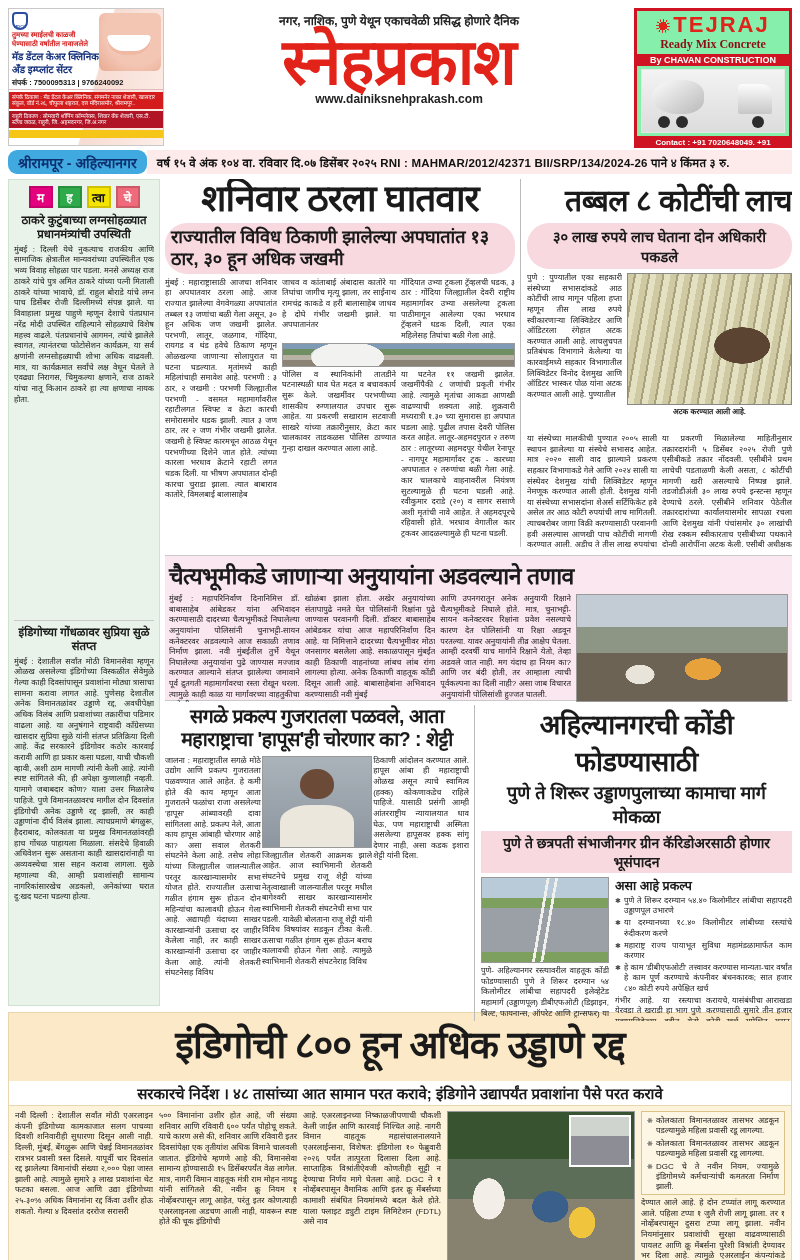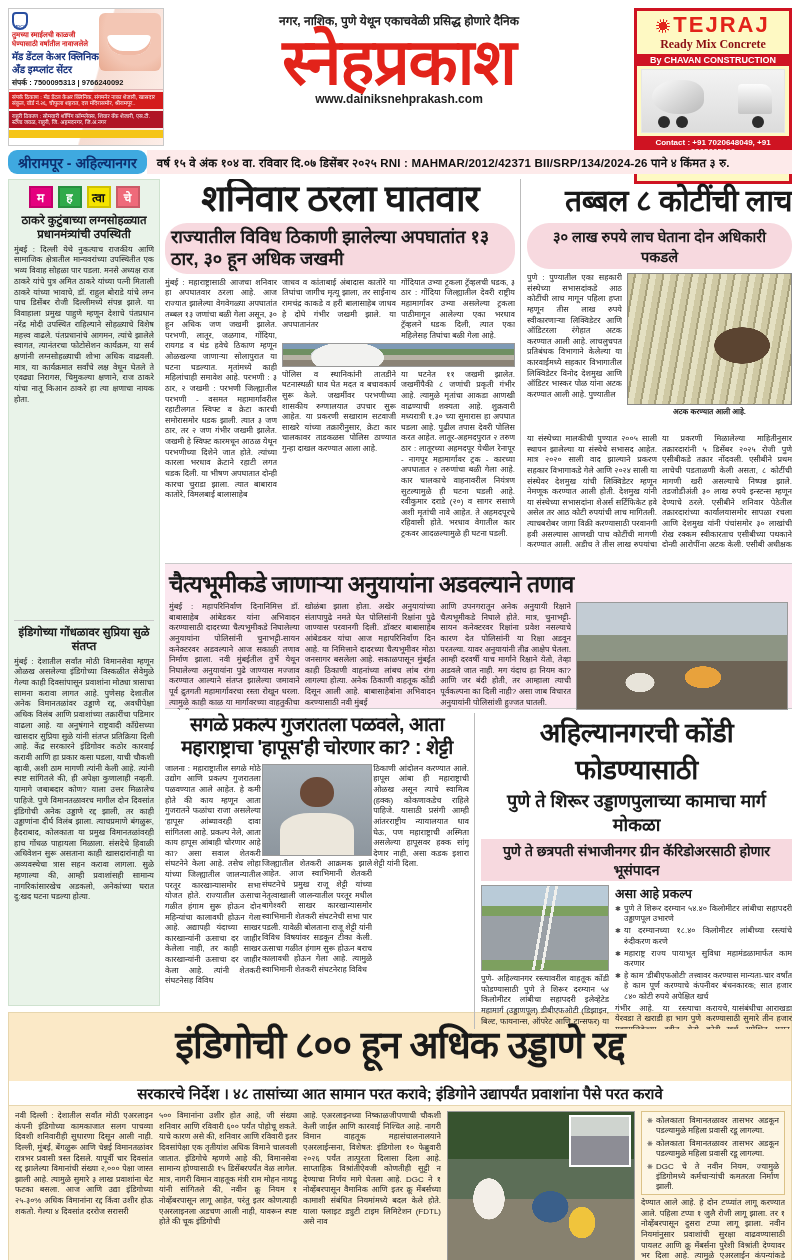--- a/index.html
+++ b/index.html
@@ -18,21 +18,21 @@
   .dent-contact { color:#111; font-weight:bold; font-size:7.5px; padding:2px 0 2px 3px; border-bottom:1px solid #e0b9b9; }
   .dent-strip { background:#d41c1c; color:#fff; font-size:5.5px; line-height:1.2; padding:2px 3px; margin-top:2px; }
   .dent-strip.alt { background:#b01425; }
   .dent-strip.yellow { background:#f5c518; color:#a00; height:8px; overflow:hidden; }
 
   .mast-center { flex:1; text-align:center; padding-top:4px; }
   .tagline { font-size:12px; font-weight:bold; color:#222; }
   .paper-title { font-size:64px; line-height:1.05; font-weight:800; color:#e2231a; letter-spacing:-1px; font-family:"Liberation Serif", serif; }
   .website { font-size:12px; font-weight:bold; color:#222; margin-top:-4px; }
 
-  .ad-tejraj { width:158px; height:176px; border:3px solid #cf1322; background:#fef9c3; overflow:hidden; text-align:center; }
+  .ad-tejraj { width:158px; height:140px; border:3px solid #cf1322; background:#86efac; overflow:hidden; text-align:center; }
   .tejraj-brand { color:#e2231a; font-weight:800; font-size:22px; letter-spacing:2px; line-height:1.1; padding-top:2px; }
   .tejraj-sun { display:inline-block; width:14px; height:14px; margin-right:3px; background:radial-gradient(circle,#e2231a 40%,transparent 41%), repeating-conic-gradient(#e2231a 0 10deg, transparent 10deg 30deg); border-radius:50%; vertical-align:middle; }
   .tejraj-sub { color:#8b0e14; font-weight:bold; font-size:12px; font-family:"Liberation Serif", serif; }
   .tejraj-by { background:#cf1322; color:#fff; font-weight:bold; font-size:9px; margin-top:2px; padding:1px 0; }
   .mixer { height:64px; margin:3px 4px; background:linear-gradient(#f3f3f3,#dcdcdc); position:relative; border:1px solid #e6e6e6; }
   .mixer .drum { position:absolute; left:10px; top:10px; width:52px; height:34px; background:linear-gradient(145deg,#fdfdfd,#b9b9b9); border-radius:50% 40% 40% 50%; }
   .mixer .cab { position:absolute; right:12px; top:14px; width:34px; height:30px; background:linear-gradient(#fcfcfc,#c7c7c7); border-radius:4px 10px 2px 2px; }
   .mixer .wheel { position:absolute; bottom:4px; width:12px; height:12px; background:#2c2c2c; border-radius:50%; }
   .tejraj-contact { background:#cf1322; color:#fff; font-weight:bold; font-size:8px; padding:2px 0; }
 
@@ -88,21 +88,21 @@
   .money-photo { height:132px; border:1px solid #888;
      background:
        radial-gradient(ellipse 46px 30px at 70% 55%, #5b4431 0 60%, transparent 61%),
        repeating-linear-gradient(100deg, #cfc9a4 0 6px, #a8a17c 6px 8px, #e4e0c2 8px 14px),
        #171310; background-blend-mode:normal, normal; }
   .photo-cap { font-size:7.5px; font-weight:bold; text-align:center; color:#222; margin-top:1px; }
   .bribe-bottom { display:flex; gap:5px; margin-top:3px; height:118px; }
   .bribe-bottom .bt { flex:1; }
 
   
-  .chaitya { background:#fbe7ef; border-top:1px solid #c9c9c9; border-bottom:1px solid #c9c9c9; margin-top:16px; height:146px; padding:3px 4px; }
+  .chaitya { background:#fbe7ef; border-top:1px solid #c9c9c9; border-bottom:1px solid #c9c9c9; margin-top:8px; height:146px; padding:3px 4px; }
   .h-chaitya { font-size:23px; font-weight:800; text-align:left; letter-spacing:-0.5px; }
   .chaitya-body { display:flex; gap:5px; margin-top:3px; height:108px; }
   .chaitya-body .bt { flex:1; }
   .crowd-photo { width:212px; border:1px solid #999;
      background:
        radial-gradient(ellipse 30px 18px at 60% 70%, #e8a23c 0 60%, transparent 61%),
        radial-gradient(ellipse 24px 16px at 30% 75%, #e8e4da 0 60%, transparent 61%),
        linear-gradient(#c3ccd4 0 30%, #8d9584 30% 55%, #6d6355 55% 100%); }
 
   

